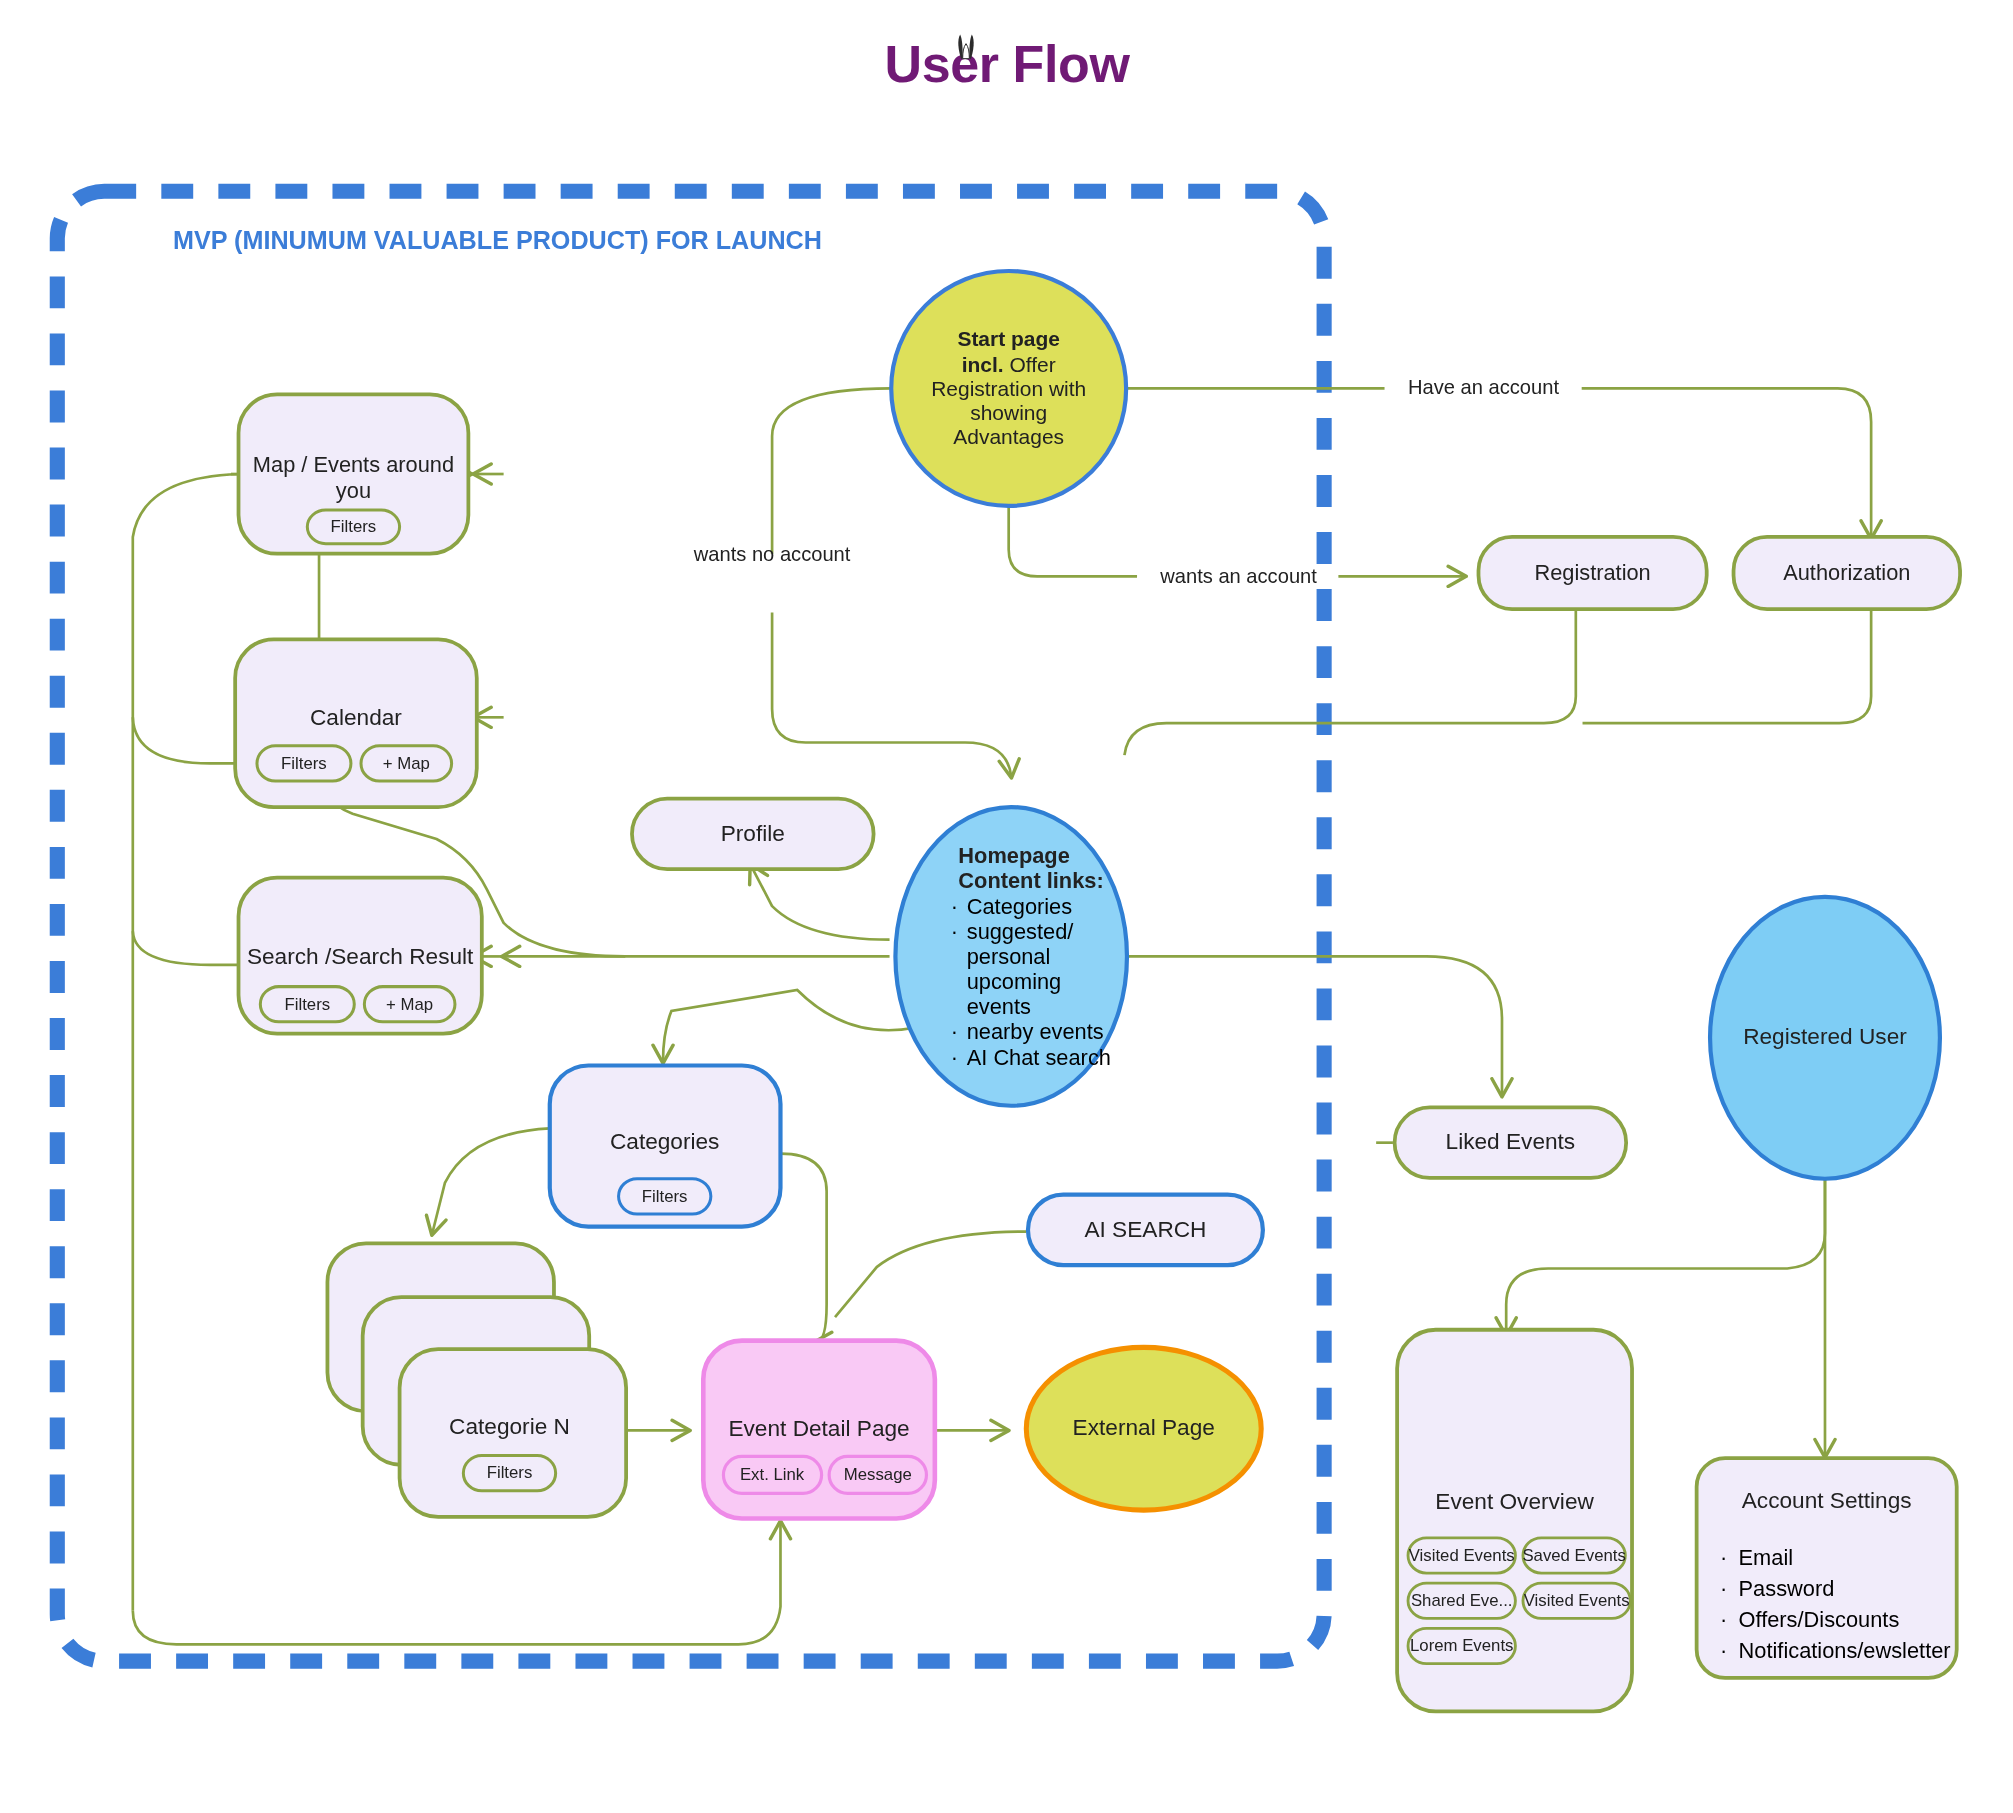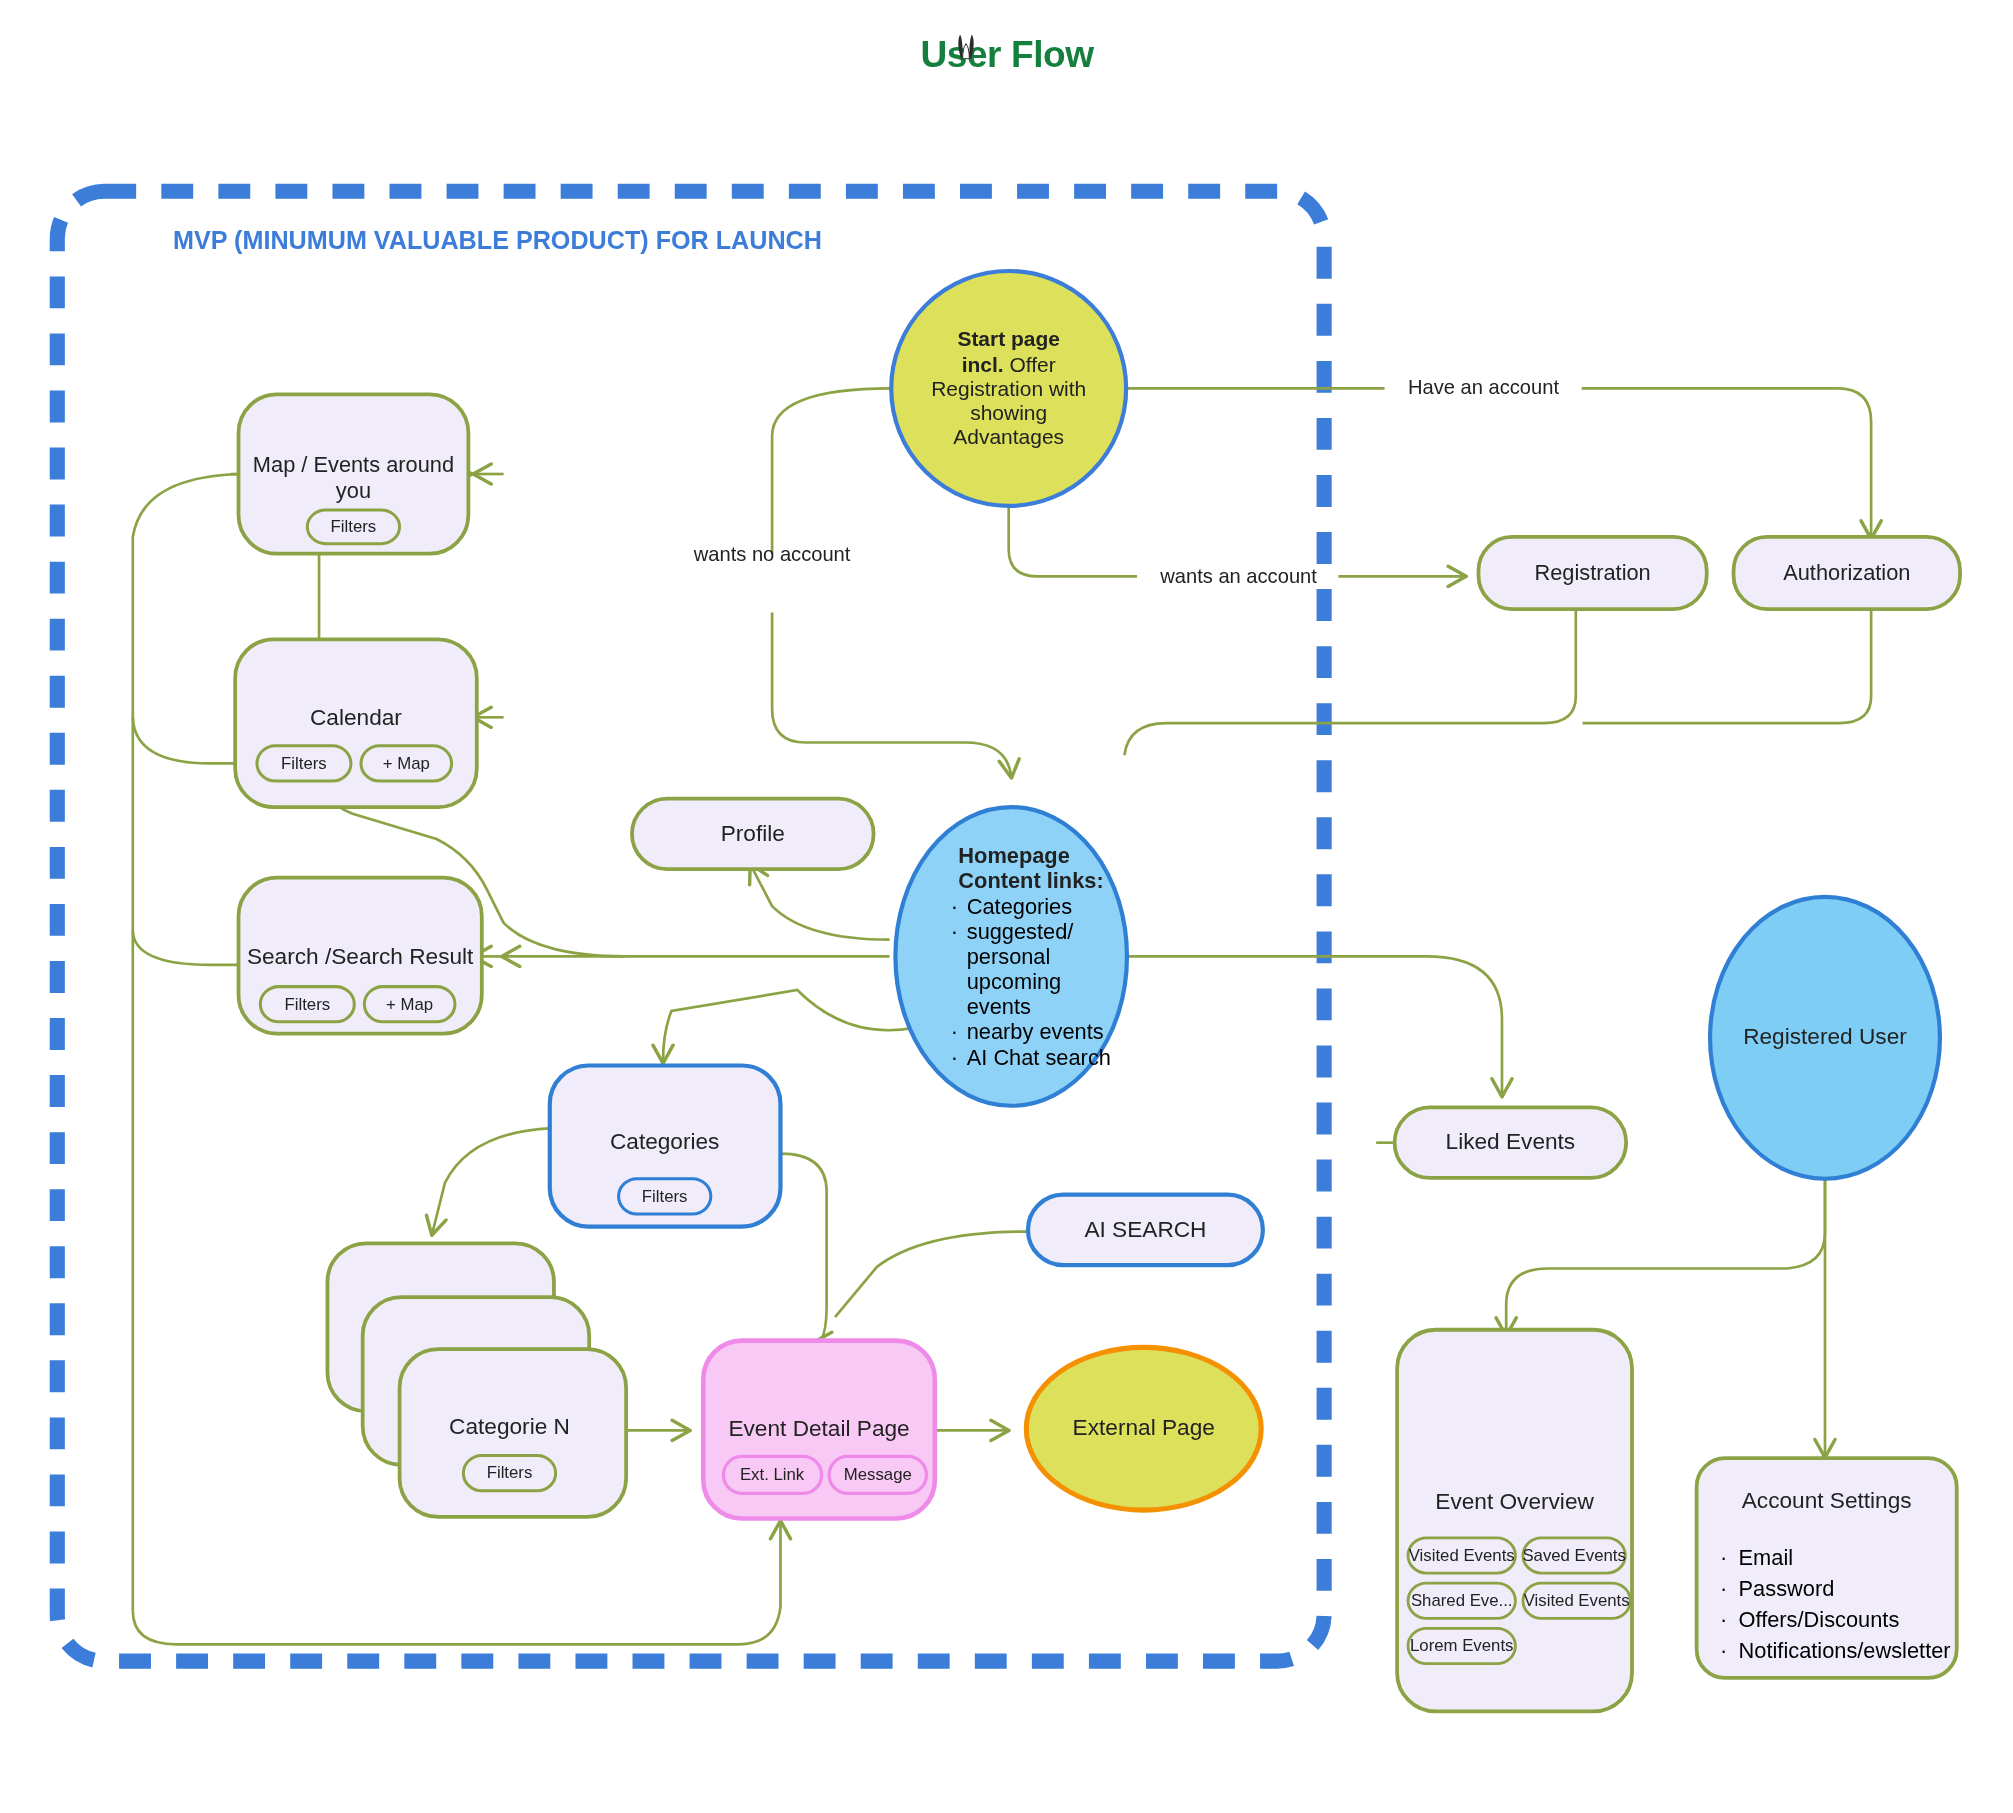--- a/index.html
+++ b/index.html
@@ -15,24 +15,24 @@
     color: #222222;
     overflow: hidden;
     position: relative;
   }
   #page-title {
     position: absolute;
     top: 34px;
     left: 0;
     width: 2014px;
     text-align: center;
-    font-size: 37px;
+    font-size: 52px;
     font-weight: bold;
     letter-spacing: -0.4px;
-    color: #15803d;
+    color: #701a75;
   }
   #title-mark {
     position: absolute;
     left: 951px;
     top: 32px;
     width: 30px;
     height: 30px;
   }
   #diagram {
     position: absolute;

